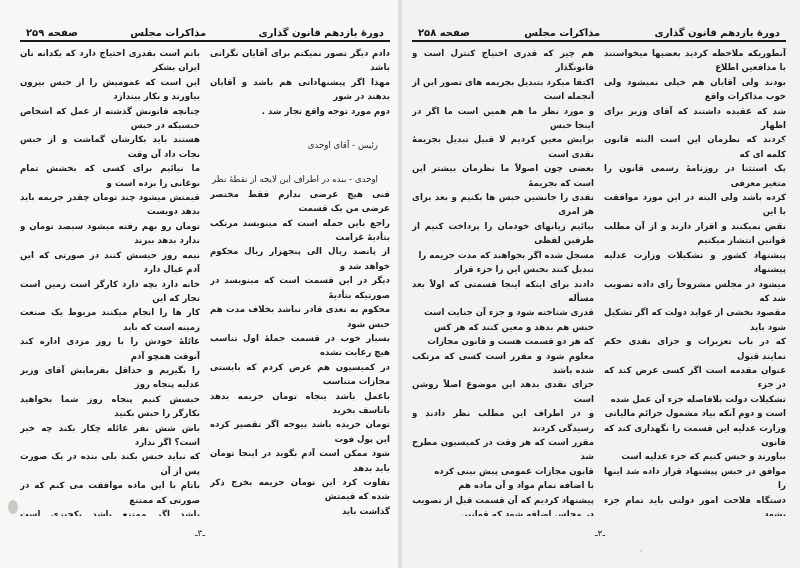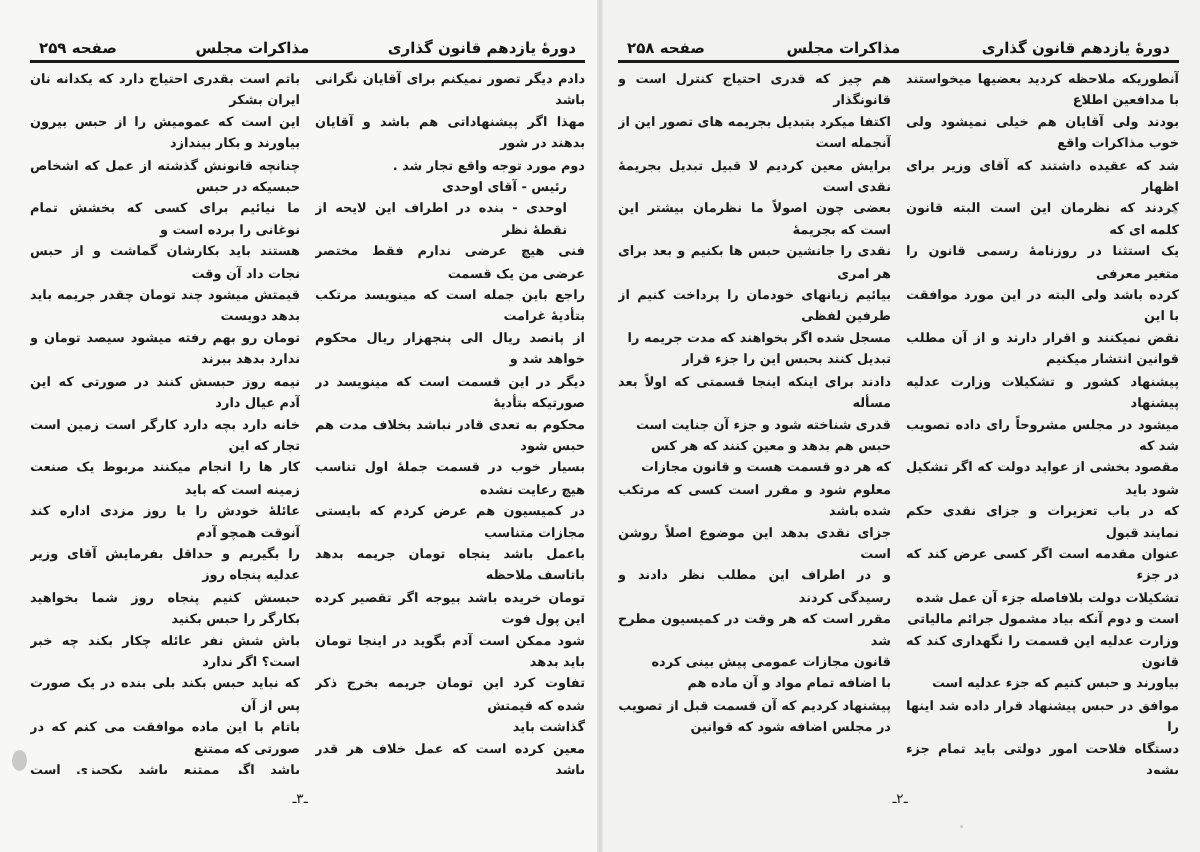--- a/index.html
+++ b/index.html
@@ -28,21 +28,21 @@
   }
   .header span { white-space:nowrap; }
   .columns {
     direction:rtl; display:flex; gap:10px; margin-top:4px; height:470px;
   }
   .col {
     flex:1; font-size:8.6px; line-height:14.4px; text-align:justify;
     text-align-last:right; overflow:hidden; font-weight:bold; color:#1c1c1c;
   }
   .col p { margin:0; }
-  .col .speaker { font-weight:bold; }
+  .col .speaker { font-weight:normal;margin-top:20px; }
   .col .indent { padding-right:12px; }
   .folio {
     position:absolute; bottom:30px; left:0; right:0; text-align:center;
     font-size:9px; font-weight:normal; direction:rtl;
   }
   .speck { position:absolute; background:#c9c9c6; border-radius:50%; }
 </style>
 </head>
 <body>
 
@@ -61,33 +61,33 @@
           <p>دوم مورد توجه واقع تجار شد .</p>
           <p class="indent speaker">رئیس - آقای اوحدی</p>
           <p class="indent speaker">اوحدی - بنده در اطراف این لایحه از نقطهٔ نظر</p>
           <p>فنی هیچ عرضی ندارم فقط مختصر عرضی من یک قسمت</p>
           <p>راجع باین جمله است که مینویسد مرتکب بتأدیهٔ غرامت</p>
           <p>از پانصد ریال الی پنجهزار ریال محکوم خواهد شد و</p>
           <p>دیگر در این قسمت است که مینویسد در صورتیکه بتأدیهٔ</p>
           <p>محکوم به تعدی قادر نباشد بخلاف مدت هم حبس شود</p>
           <p>بسیار خوب در قسمت جملهٔ اول تناسب هیچ رعایت نشده</p>
           <p>در کمیسیون هم عرض کردم که بایستی مجازات متناسب</p>
-          <p>باعمل باشد ینجاه تومان جریمه بدهد باتاسف ملاحظه</p>
+          <p>باعمل باشد ینجاه تومان جریمه بدهد باتاسف بخرید</p>
           <p>تومان خریده باشد بیوجه اگر تقصیر کرده این پول فوت</p>
           <p>شود ممکن است آدم بگوید در اینجا تومان باید بدهد</p>
           <p>تفاوت کرد این تومان جریمه بخرج ذکر شده که قیمتش</p>
           <p>گذاشت باید</p>
           <p>معین کرده است که عمل خلاف هر قدر باشد</p>
         </div>
       <div class="col" id="lp-lc">
           <p>باتم است بقدری احتیاج دارد که یکدانه نان ایران بشکر</p>
           <p>این است که عمومیش را از حبس بیرون بیاورند و بکار بیندازد</p>
           <p>چنانچه قانونش گذشته از عمل که اشخاص حبسیکه در حبس</p>
+          <p>هستند باید بکارشان گماشت و از حبس نجات داد آن وقت</p>
           <p>ما نیائیم برای کسی که بخشش تمام نوغانی را برده است و</p>
-          <p>هستند باید بکارشان گماشت و از حبس نجات داد آن وقت</p>
           <p>قیمتش میشود چند تومان چقدر جریمه باید بدهد دویست</p>
           <p>تومان رو بهم رفته میشود سیصد تومان و ندارد بدهد ببرند</p>
           <p>نیمه روز حبسش کنند در صورتی که این آدم عیال دارد</p>
           <p>خانه دارد بچه دارد کارگر است زمین است تجار که این</p>
           <p>کار ها را انجام میکنند مربوط یک صنعت زمینه است که باید</p>
           <p>عائلهٔ خودش را با روز مزدی اداره کند آنوقت همچو آدم</p>
           <p>را بگیریم و حداقل بفرمایش آقای وزیر عدلیه پنجاه روز</p>
           <p>حبسش کنیم پنجاه روز شما بخواهید بکارگر را حبس بکنید</p>
           <p>باش شش نفر عائله چکار بکند چه خبر است؟ اگر ندارد</p>
           <p>که نباید حبس بکند بلی بنده در یک صورت پس از آن</p>
@@ -121,20 +121,21 @@
           <p>تشکیلات دولت بلافاصله جزء آن عمل شده</p>
           <p>است و دوم آنکه بیاد مشمول جرائم مالیاتی</p>
           <p>وزارت عدلیه این قسمت را نگهداری کند که قانون</p>
           <p>بیاورند و حبس کنیم که جزء عدلیه است</p>
           <p>موافق در حبس پیشنهاد قرار داده شد اینها را</p>
           <p>دستگاه فلاحت امور دولتی باید تمام جزء بشود</p>
         </div>
       <div class="col" id="rp-lc">
           <p>هم چیز که قدری احتیاج کنترل است و قانونگذار</p>
           <p>اکتفا میکرد بتبدیل بجریمه های تصور این از آنجمله است</p>
+          <p>و مورد نظر ما هم همین است ما اگر در اینجا حبس</p>
           <p>برایش معین کردیم لا قبیل تبدیل بجریمهٔ نقدی است</p>
           <p>بعضی چون اصولاً ما نظرمان بیشتر این است که بجریمهٔ</p>
           <p>نقدی را جانشین حبس ها بکنیم و بعد برای هر امری</p>
           <p>بیائیم زیانهای خودمان را پرداخت کنیم از طرفین لفظی</p>
           <p>مسجل شده اگر بخواهند که مدت جریمه را</p>
           <p>تبدیل کنند بحبس این را جزء قرار</p>
           <p>دادند برای اینکه اینجا قسمتی که اولاً بعد مسأله</p>
           <p>قدری شناخته شود و جزء آن جنایت است</p>
           <p>حبس هم بدهد و معین کنند که هر کس</p>
           <p>که هر دو قسمت هست و قانون مجازات</p>

